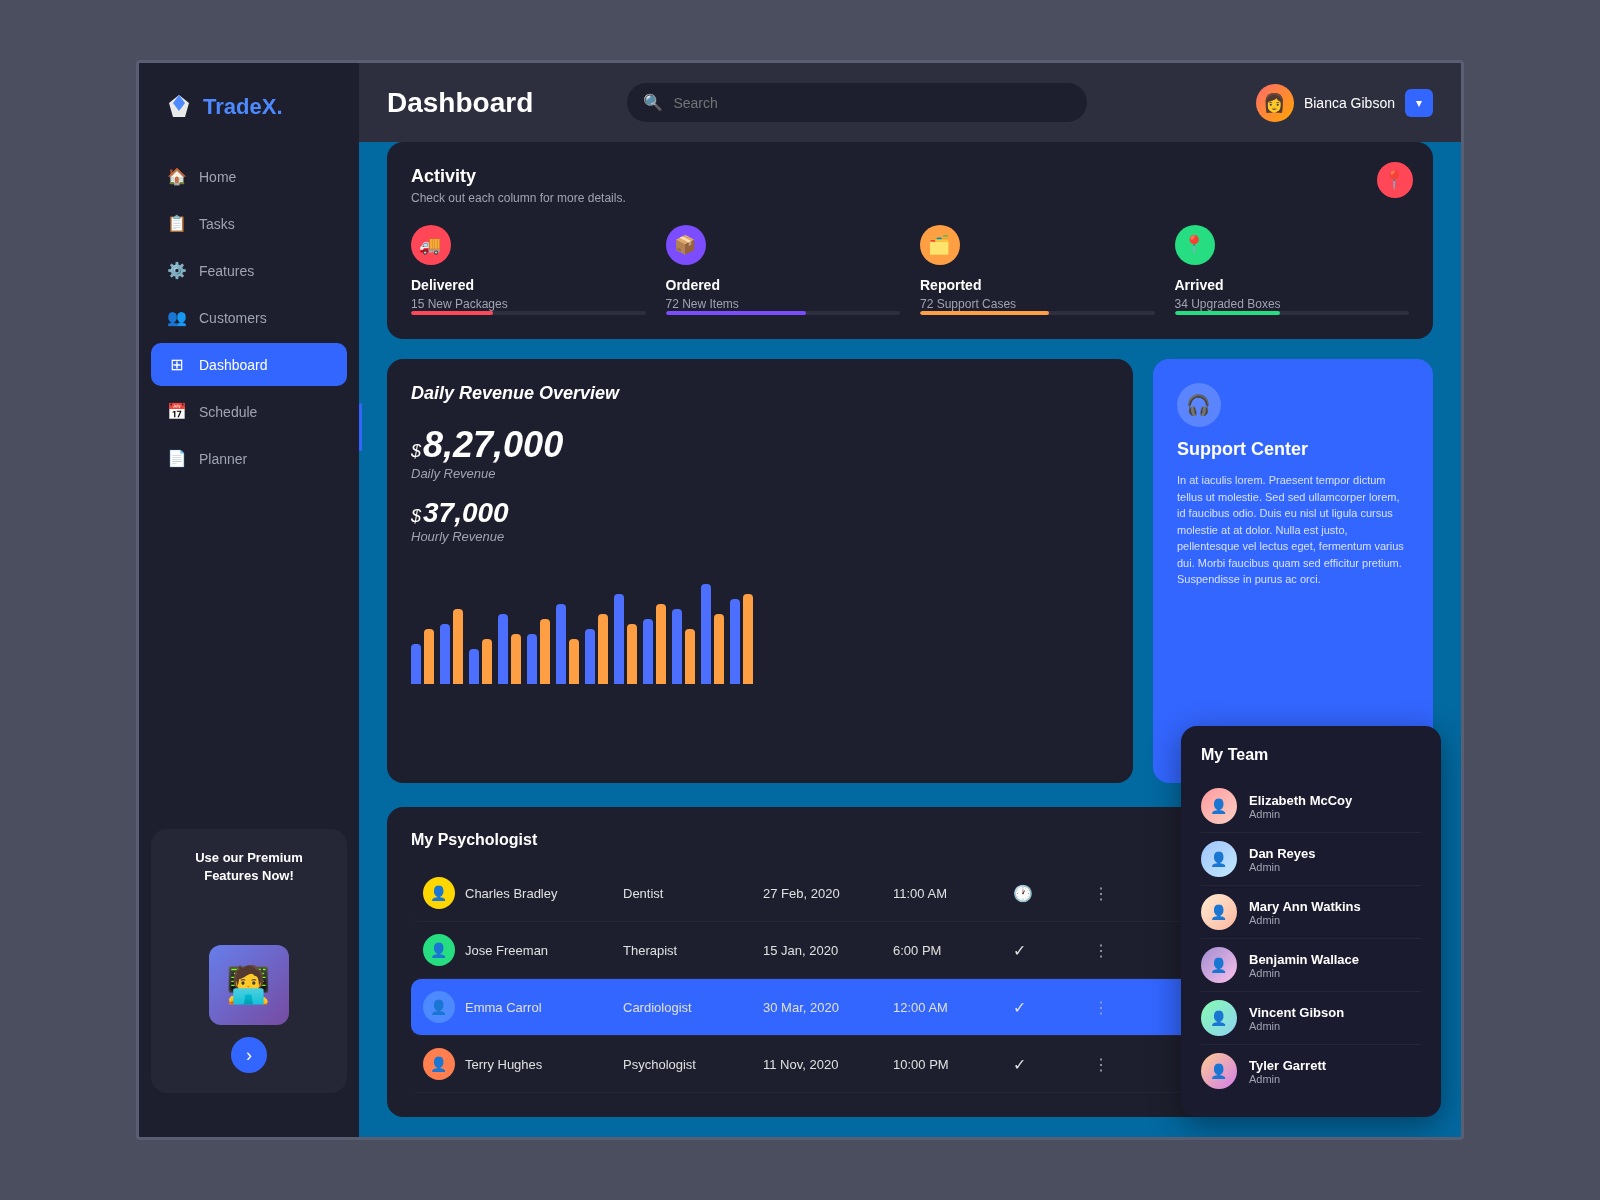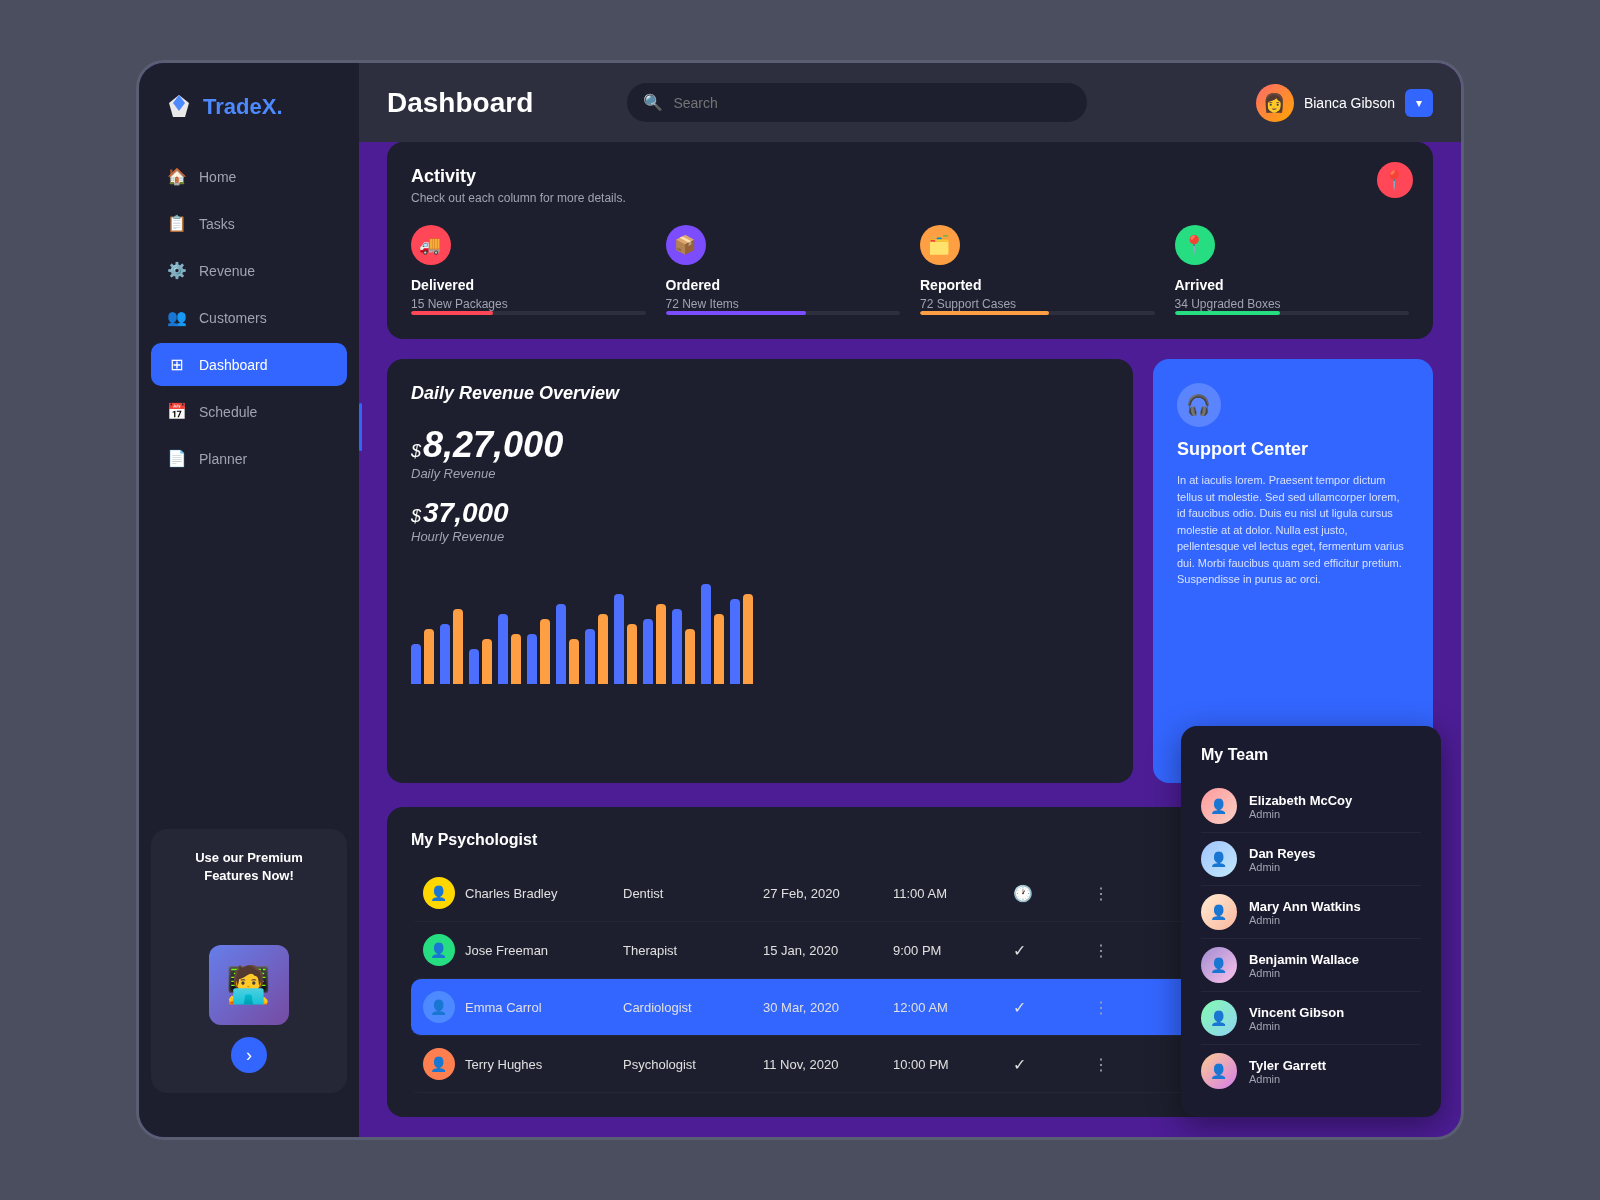--- a/index.html
+++ b/index.html
@@ -9,22 +9,22 @@
       width: 1600px;
       height: 1200px;
       overflow: hidden;
       display: flex;
       align-items: center;
       justify-content: center;
     }
     .device-frame {
       width: 1328px;
       height: 1080px;
-      background: #4c1d95;
-      border-radius: 28px;
+      background: #0369a1;
+      border-radius: 4px;
       border: 3px solid #5a5e72;
       display: flex;
       overflow: hidden;
       position: relative;
     }
     
     .sidebar {
       width: 220px;
       background: #1e1f2e;
       display: flex;
@@ -448,21 +448,21 @@
       <div class="nav-item">
         <span class="nav-icon">🏠</span>
         <span>Home</span>
       </div>
       <div class="nav-item">
         <span class="nav-icon">📋</span>
         <span>Tasks</span>
       </div>
       <div class="nav-item">
         <span class="nav-icon">⚙️</span>
-        <span>Revenue</span>
+        <span>Features</span>
       </div>
       <div class="nav-item">
         <span class="nav-icon">👥</span>
         <span>Customers</span>
       </div>
       <div class="nav-item active">
         <span class="nav-icon">⊞</span>
         <span>Dashboard</span>
       </div>
       <div class="nav-item">
@@ -632,21 +632,21 @@
     <span class="status-icon">🕐</span>
     <span class="dots-menu">⋮</span>
   </div>
             <div class="table-row">
     <div class="patient-info">
       <div class="patient-avatar av-teal">👤</div>
       <span>Jose Freeman</span>
     </div>
     <span>Therapist</span>
     <span>15 Jan, 2020</span>
-    <span>9:00 PM</span>
+    <span>6:00 PM</span>
     <span class="status-icon">✓</span>
     <span class="dots-menu">⋮</span>
   </div>
             <div class="table-row active-row">
     <div class="patient-info">
       <div class="patient-avatar av-blue">👤</div>
       <span>Emma Carrol</span>
     </div>
     <span>Cardiologist</span>
     <span>30 Mar, 2020</span>

